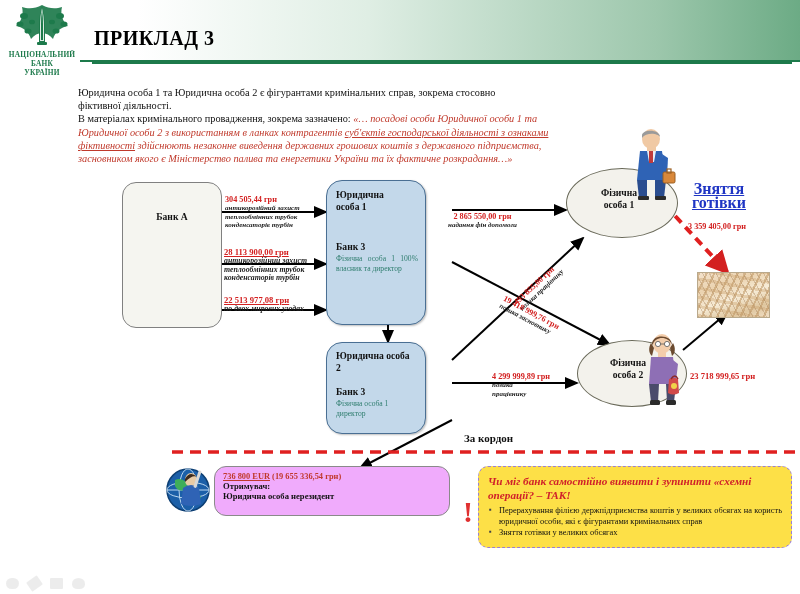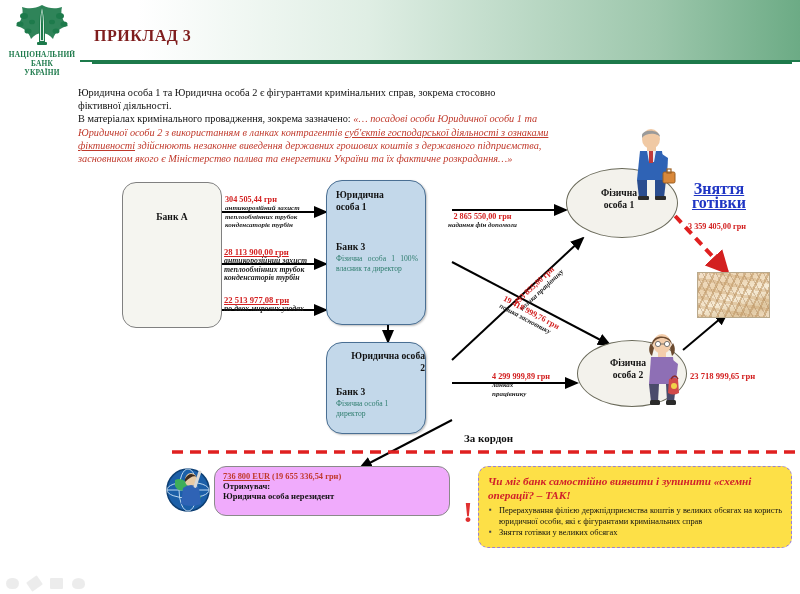--- a/index.html
+++ b/index.html
@@ -14,21 +14,21 @@
 
   
   .header-band {
     position:absolute; left:80px; top:0; width:720px; height:62px;
     background:linear-gradient(to right, #ffffff 0%, #ffffff 8%, #dfeee4 40%, #9dc7ac 80%, #6cab85 100%);
     border-bottom:2px solid #1d7a4b;
   }
   .header-title {
     position:absolute; left:94px; top:27px;
     font-family:"Liberation Serif", serif;
-    font-weight:bold; font-size:16px; color:#7f1d1d; letter-spacing:.5px;
+    font-weight:bold; font-size:20px; color:#000000; letter-spacing:.5px;
   }
   .header-rule {
     position:absolute; left:92px; top:62px; width:700px; height:2px;
     background:#1d7a4b;
   }
 
   
   .logo { position:absolute; left:8px; top:4px; width:68px; height:72px; text-align:center; }
   .logo svg { display:block; margin:0 auto; }
   .logo-text {
@@ -216,21 +216,21 @@
   <div class="bluebox" style="left:326px; top:180px; width:100px; height:145px;">
     <div class="lbl-bold" style="text-align:left; padding:8px 0 0 9px;">
       <div>Юридична</div>
       <div>особа 1</div>
     </div>
     <div class="lbl-bold" style="text-align:left; padding:28px 0 0 9px;">Банк 3</div>
     <div class="lbl-teal" style="padding:1px 7px 0 9px; text-align:justify;">Фізична особа 1 100% власник та директор</div>
   </div>
 
   <div class="bluebox" style="left:326px; top:342px; width:100px; height:92px;">
-    <div class="lbl-bold" style="text-align:right; padding:7px 0 0 9px;">
+    <div class="lbl-bold" style="text-align:left; padding:7px 0 0 9px;">
       <div>Юридична особа</div>
       <div>2</div>
     </div>
     <div class="lbl-bold" style="text-align:left; padding:12px 0 0 9px;">Банк 3</div>
     <div class="lbl-teal" style="padding:1px 0 0 9px;">
       <div>Фізична особа 1</div>
       <div>директор</div>
     </div>
   </div>
 
@@ -315,21 +315,21 @@
     <div class="desc">позика працівнику</div>
   </div>
 
   <div class="rot-wrap" style="left:506px; top:294px; transform:rotate(28deg);">
     <div class="amount">19 418 999,76 грн</div>
     <div class="desc">позика засновнику</div>
   </div>
 
   <div style="position:absolute; left:492px; top:372px;">
     <div class="amount">4 299 999,89 грн</div>
-    <div class="desc">ланках</div>
+    <div class="desc">позика</div>
     <div class="desc">працівнику</div>
   </div>
 
   <div style="position:absolute; left:690px; top:371px;">
     <div class="amount" style="font-size:8.6px;">23 718 999,65 грн</div>
   </div>
 
   <div class="zn-title" style="left:676px; top:182px; width:86px;">
     <div>Зняття</div>
     <div>готівки</div>

